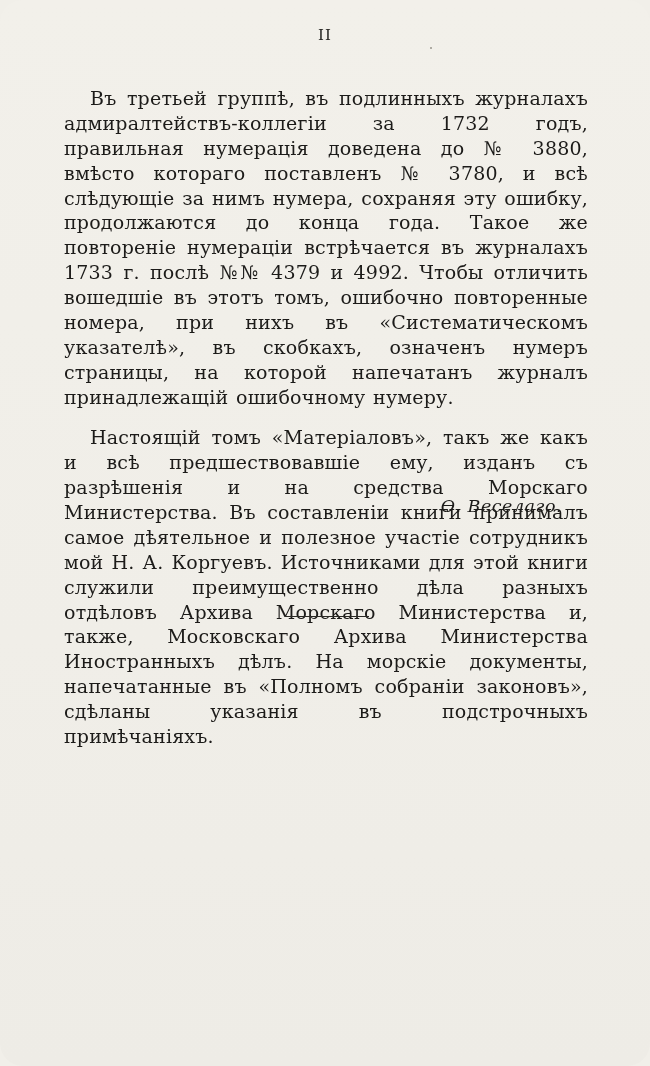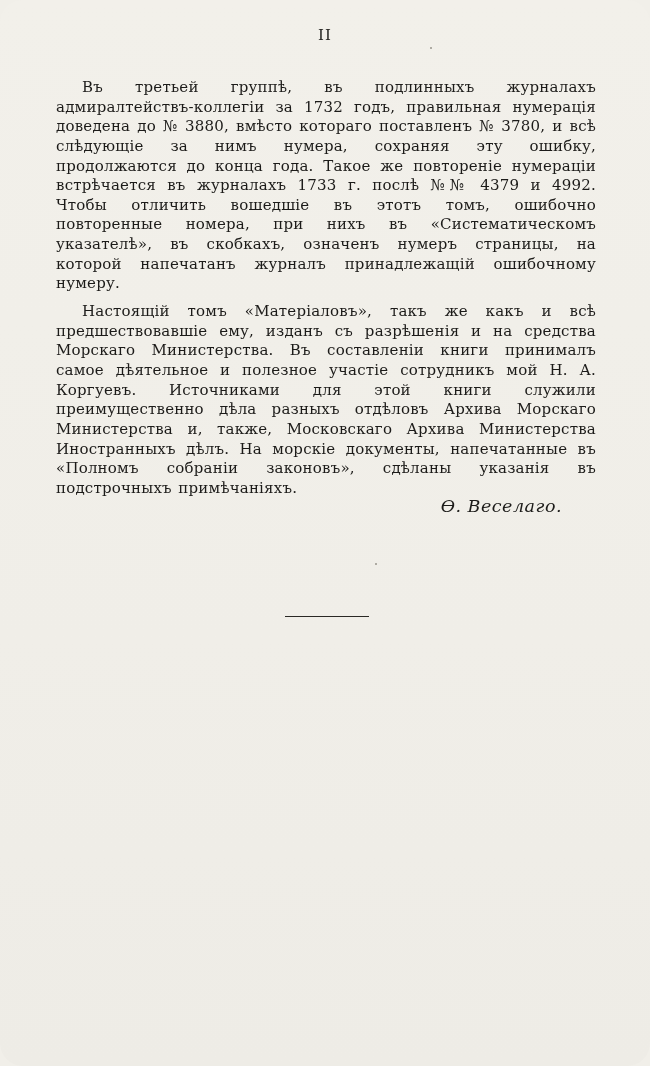--- a/index.html
+++ b/index.html
@@ -31,22 +31,22 @@
     font-variant: small-caps;
     color: #23221f;
   }
   .text-block {
     position: absolute;
     top: 70px;
     left: 48px;
     width: 556px;
   }
   .para {
-    margin: 8px;
-    font-size: 15px;
+    margin: 16px;
+    font-size: 19px;
     line-height: 1.31;
     text-align: justify;
     text-indent: 26px;
     letter-spacing: 0.2px;
     word-spacing: 1.5px;
     color: #1c1b19;
   }
   .signature {
     position: absolute;
     top: 496px;

